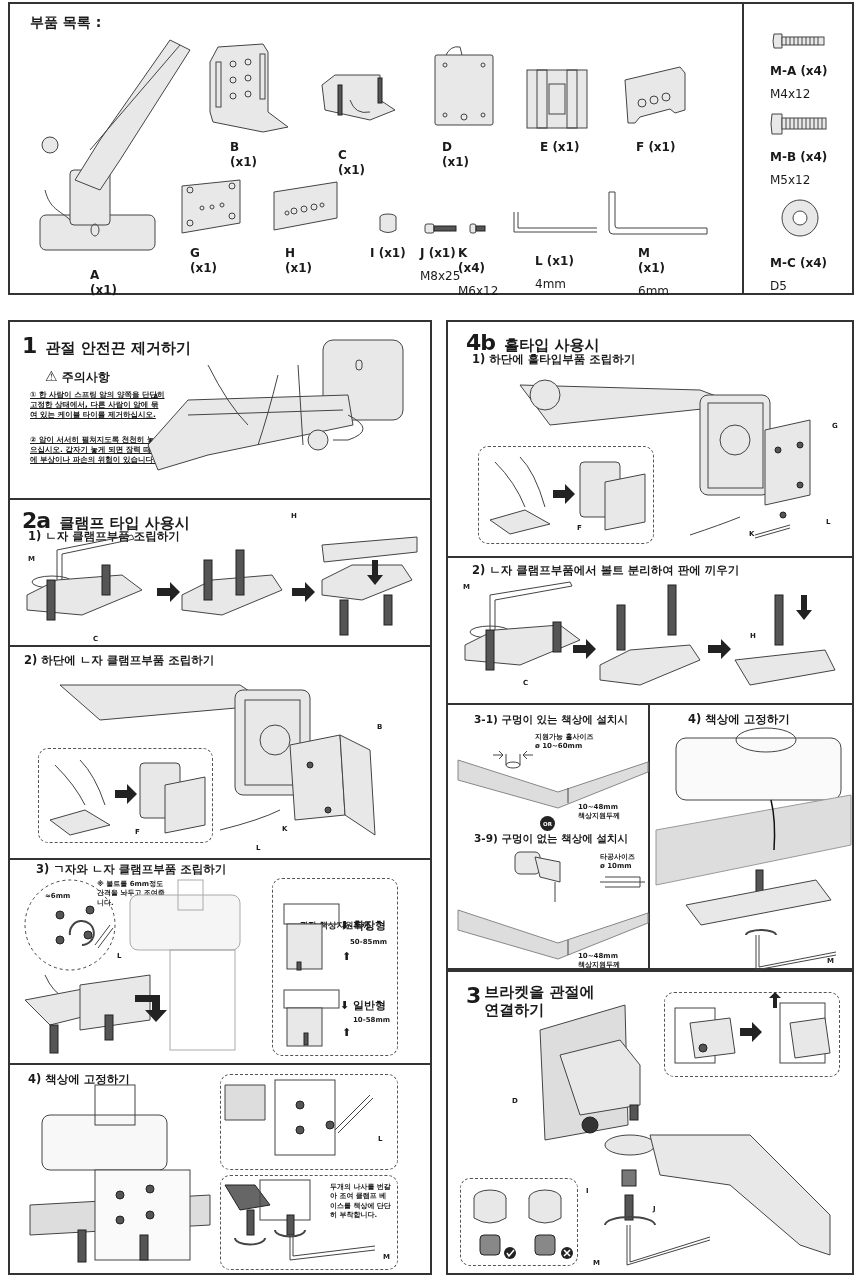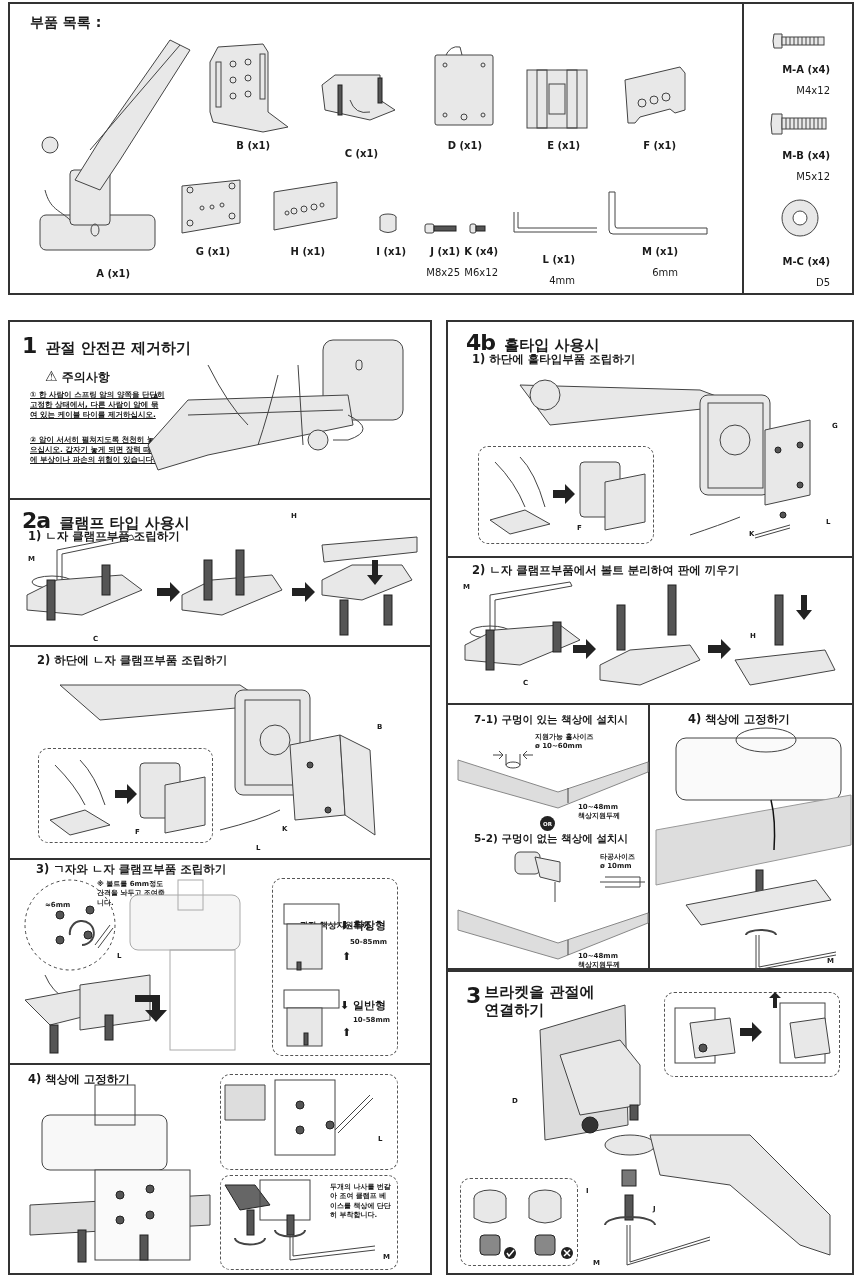--- a/index.html
+++ b/index.html
@@ -1,19 +1,19 @@
 <!DOCTYPE html>
 <html><head>
 <meta charset="utf-8">
 <style>
   * { box-sizing: border-box; margin: 0; padding: 0; }
   body { width: 860px; height: 1279px; background: #ffffff; font-family: "DejaVu Sans", sans-serif; color: #1a1a1a; position: relative; overflow: hidden; }
   .box { position: absolute; border: 2px solid #333; background: #fff; }
   .abs { position: absolute; }
-  .lbl { position: absolute; font-size: 10px; font-weight: bold; text-align: right; line-height: 1.25; }
+  .lbl { position: absolute; font-size: 12px; font-weight: bold; text-align: left; line-height: 1.25; }
   .lbl .sub { display: block; font-weight: normal; margin-top: 8px; }
   .h-big { font-size: 15px; font-weight: bold; }
   .h-step { font-size: 11.5px; font-weight: bold; }
   .num { font-size: 22px; font-weight: 900; font-family: "DejaVu Sans", sans-serif; margin-right: 4px; letter-spacing: -1px; }
   .small { font-size: 7.5px; font-weight: bold; line-height: 1.35; text-decoration: underline; }
   .tiny { font-size: 7px; font-weight: bold; }
   .callout { position: absolute; font-size: 7px; font-weight: bold; }
   .dash { position: absolute; border: 1.5px dashed #555; border-radius: 10px; }
   .sep { position: absolute; background: #333; }
   svg { position: absolute; overflow: visible; }
@@ -223,21 +223,21 @@
   <path class="gray" d="M300 5 L395 -3 L395 12 L302 22 Z"></path>
   <path class="gray" d="M300 40 L330 25 L380 25 L390 40 L340 60 L300 55 Z"></path>
   <rect class="dark" x="318" y="60" width="8" height="35"></rect>
   <rect class="dark" x="362" y="55" width="8" height="30"></rect>
   <path d="M350 20 L350 35 L345 35 L353 45 L361 35 L356 35 L356 20 Z" fill="#222"></path>
 </svg>
 <div class="callout" style="left:28px;top:555px;">M</div>
 <div class="callout" style="left:93px;top:635px;">C</div>
 <div class="callout" style="left:291px;top:512px;">H</div>
 
-<div class="abs h-step" style="left:37px;top:653px;">2) 하단에 ㄴ자 클램프부품 조립하기</div>
+<div class="abs h-step" style="left:24px;top:653px;">2) 하단에 ㄴ자 클램프부품 조립하기</div>
 <svg style="left:40px;top:670px;" width="360" height="185">
   <path class="gray" d="M20 15 L200 15 L230 35 L60 50 Z"></path>
   <rect class="gray" x="195" y="20" width="75" height="105" rx="8"></rect>
   <rect class="line" x="205" y="30" width="55" height="85"></rect>
   <circle class="line" cx="235" cy="70" r="15"></circle>
   <path class="gray" d="M250 75 L300 65 L305 145 L255 150 Z"></path>
   <path class="gray" d="M300 65 L330 80 L335 165 L305 145 Z"></path>
   <circle class="dark" cx="270" cy="95" r="3"></circle>
   <circle class="dark" cx="288" cy="140" r="3"></circle>
   <path class="line" d="M180 160 Q220 150 240 140"></path>
@@ -250,21 +250,21 @@
   <rect class="gray" x="95" y="8" width="40" height="55" rx="4"></rect>
   <path class="gray" d="M120 30 L160 22 L160 70 L120 78 Z"></path>
 </svg>
 <div class="callout" style="left:377px;top:723px;">B</div>
 <div class="callout" style="left:135px;top:828px;">F</div>
 <div class="callout" style="left:282px;top:825px;">K</div>
 <div class="callout" style="left:256px;top:844px;">L</div>
 
 <div class="abs h-step" style="left:36px;top:862px;">3) ㄱ자와 ㄴ자 클램프부품 조립하기</div>
 <div class="abs tiny" style="left:97px;top:880px;width:70px;line-height:1.35;">※ 볼트를 6mm정도 간격을 놔두고 조여줍니다.</div>
-<div class="abs tiny" style="left:45px;top:892px;margin-top:9px;">≈6mm</div>
+<div class="abs tiny" style="left:45px;top:892px;">≈6mm</div>
 <svg style="left:20px;top:880px;" width="260" height="175">
   <circle class="line" cx="50" cy="45" r="45" style="stroke-dasharray:3 3"></circle>
   <circle class="dark" cx="40" cy="35" r="4"></circle>
     <circle class="dark" cx="70" cy="30" r="4"></circle>
   <circle class="dark" cx="40" cy="60" r="4"></circle>
     <circle class="dark" cx="68" cy="55" r="4"></circle>
   <path class="line" d="M50 55 A12 12 0 1 1 62 65" style="stroke-width:2"></path>
   <path class="line" d="M75 65 L90 45 M78 68 L93 48"></path>
   <path class="line" d="M25 95 Q40 130 80 120"></path>
   <path class="gray" d="M5 120 L110 100 L130 120 L30 145 Z"></path>
@@ -389,41 +389,41 @@
   <rect class="dark" x="208" y="5" width="8" height="50"></rect>
   <path d="M248 65 L261 65 L261 59 L271 69 L261 79 L261 73 L248 73 Z" fill="#222"></path>
   <path class="gray" d="M275 80 L365 70 L375 90 L290 105 Z"></path>
   <rect class="dark" x="315" y="15" width="8" height="50"></rect>
   <path d="M341 15 L341 30 L336 30 L344 40 L352 30 L347 30 L347 15 Z" fill="#222"></path>
 </svg>
 <div class="callout" style="left:463px;top:583px;">M</div>
 <div class="callout" style="left:523px;top:679px;">C</div>
 <div class="callout" style="left:750px;top:632px;">H</div>
 
-<div class="abs h-step" style="left:474px;top:713px;font-size:10.5px;">7-1) 구멍이 있는 책상에 설치시</div>
+<div class="abs h-step" style="left:474px;top:713px;font-size:10.5px;">3-1) 구멍이 있는 책상에 설치시</div>
 <div class="abs tiny" style="left:535px;top:733px;line-height:1.3;">
   <span>지원가능 홀사이즈</span><br>
   <span>ø 10~60mm</span>
 </div>
 <svg style="left:458px;top:750px;" width="190" height="65">
   <path d="M35 5 L45 5 M41 1 L45 5 L41 9" class="line"></path>
   <path d="M75 5 L65 5 M69 1 L65 5 L69 9" class="line"></path>
   <ellipse class="line" cx="55" cy="15" rx="7" ry="3"></ellipse>
   <path class="line" d="M48 4 L48 15 M62 4 L62 15"></path>
   <path class="gray" d="M0 10 L100 42 L190 12 L190 22 L100 58 L0 30 Z" style="fill:#ddd;stroke:#888"></path>
   <path class="line" d="M110 38 L110 53"></path>
 </svg>
 <div class="abs tiny" style="left:578px;top:803px;line-height:1.3;">
   <span>10~48mm</span><br>
   <span>책상지원두께</span>
 </div>
 <div class="abs" style="left:540px;top:816px;width:15px;height:15px;border-radius:50%;background:#222;color:#fff;font-size:5.5px;font-weight:bold;display:flex;align-items:center;justify-content:center;">
   <span>OR</span>
 </div>
-<div class="abs h-step" style="left:474px;top:832px;font-size:10.5px;">5-2) 구멍이 없는 책상에 설치시</div>
+<div class="abs h-step" style="left:474px;top:832px;font-size:10.5px;">3-9) 구멍이 없는 책상에 설치시</div>
 <svg style="left:515px;top:852px;" width="120" height="55">
   <rect class="gray" x="0" y="0" width="25" height="22" rx="5"></rect>
   <path class="gray" d="M20 5 L45 10 L45 30 L25 25 Z"></path>
   <path class="line" d="M40 30 L40 50"></path>
   <path class="line" d="M85 30 L130 30 M90 25 L125 25 L125 35 L90 35"></path>
 </svg>
 <div class="abs tiny" style="left:600px;top:853px;line-height:1.3;">
   <span>타공사이즈</span><br>
   <span>ø 10mm</span>
 </div>

